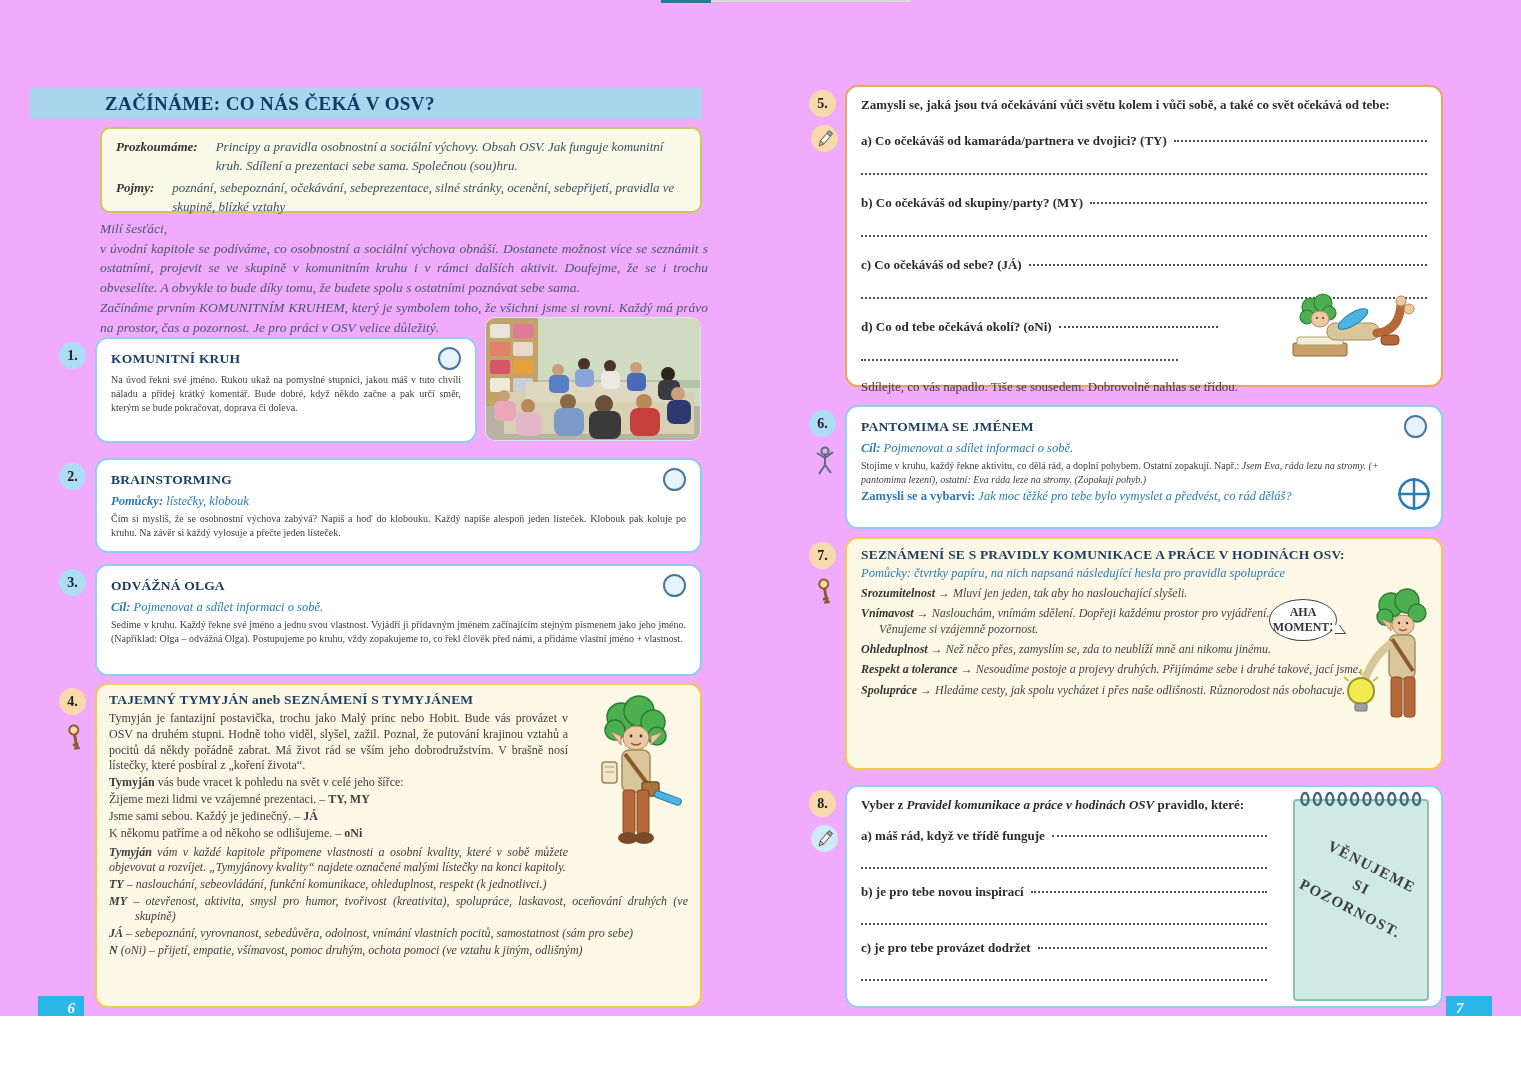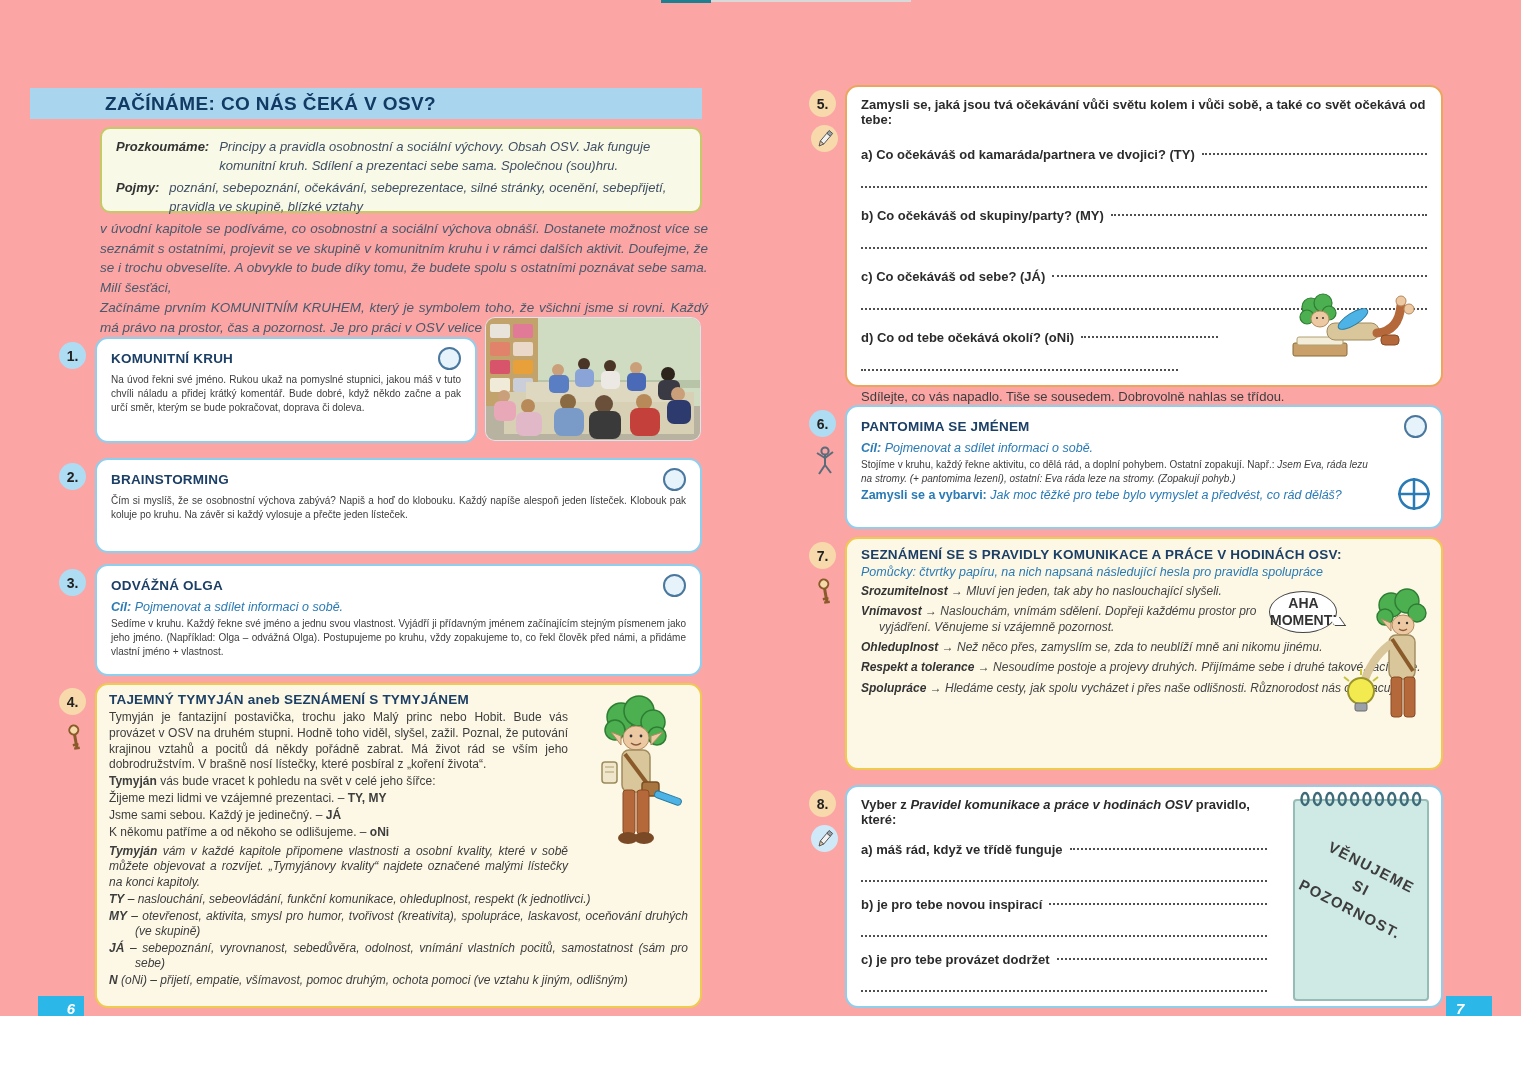--- a/index.html
+++ b/index.html
@@ -1,29 +1,29 @@
 <!DOCTYPE html>
 <html><head>
 <meta charset="utf-8">
 <style>
   html,body{margin:0;padding:0;background:#fff;}
-  .sheet{position:relative;width:1521px;height:1016px;background:#fca5a5;overflow:hidden;
-         font-family:Liberation Sans, sans-serif;color:#3d3d3d;}
+  .sheet{position:relative;width:1521px;height:1016px;background:#f0abfc;overflow:hidden;
+         font-family:Liberation Serif, serif;color:#3d3d3d;}
   .b{font-weight:bold}.i{font-style:italic}
   
   .topline-teal{position:absolute;left:661px;top:0;width:50px;height:3px;background:#1d7f8f}
   .topline-gray{position:absolute;left:711px;top:0;width:200px;height:2px;background:#d9d9d9}
   
   .chap{position:absolute;left:30px;top:88px;width:672px;height:31px;background:#a9d6ee;}
   .chap h1{margin:0;padding-left:75px;font-size:19px;line-height:31px;color:#123a63;letter-spacing:.4px}
   
   .ovbox{position:absolute;left:100px;top:127px;width:602px;height:86px;box-sizing:border-box;
          background:#f8f9e6;border:2px solid #c5ca67;border-radius:10px;padding:9px 14px;
          font-size:13px;font-style:italic;line-height:1.45}
-  .ovrow{display:flex;gap:10px;margin-bottom:3px}
+  .ovrow{display:flex;gap:18px;margin-bottom:3px}
   .ovlabel{color:#333;white-space:nowrap}
   .ovtext{flex:1;color:#3f4e63}
   
   .intro{position:absolute;left:100px;top:219px;width:608px;font-size:13.5px;font-style:italic;
          color:#49596b;line-height:1.46;text-align:justify}
   .intro p{margin:0}
   
   .photo{position:absolute;left:486px;top:318px;width:214px;height:122px;border-radius:9px;
          overflow:hidden;z-index:5;box-shadow:0 0 0 1px #d8e6ef}
   
@@ -70,23 +70,23 @@
   #box6 .body{margin-right:46px;text-align:left}
   .think{margin-top:2px;font-size:12.5px}
   .think .lbl{color:#2a7ab5;font-weight:bold}
   .think .txt{color:#2a7ab5;font-style:italic}
   
   #box7 .p1{margin:4px 175px 2px 0;font-size:12.5px;line-height:1.38;text-align:justify}
   .rule{margin-top:5px;font-size:12px;line-height:1.28;color:#3d3d3d;padding-left:18px;text-indent:-18px}
   .rule .term{font-weight:bold;font-style:italic;color:#333}
   .rule .rtxt{font-style:italic;color:#444}
   .rule.short{margin-right:150px}
-  .bubble{position:absolute;right:104px;top:52px;width:66px;height:40px;border:1.5px solid #444;
-          border-radius:50%;background:#fff;display:flex;align-items:center;justify-content:flex-start;
-          text-align:center;font-size:14px;font-weight:bold;color:#333;line-height:1.25;z-index:3}
+  .bubble{position:absolute;right:104px;top:60px;width:66px;height:40px;border:1.5px solid #444;
+          border-radius:50%;background:#fff;display:flex;align-items:center;justify-content:center;
+          text-align:center;font-size:12px;font-weight:bold;color:#333;line-height:1.25;z-index:3}
   .bubble:after{content:"";position:absolute;right:-7px;bottom:6px;width:10px;height:8px;background:#fff;
           border-right:1.5px solid #444;border-bottom:1.5px solid #444;transform:skewX(35deg)}
   .fig7{position:absolute;right:6px;top:44px;width:96px;height:160px;z-index:2}
   
   #box8 .intro8{margin:2px 160px 0 0;font-weight:bold;color:#2b2b2b;font-size:13px}
   #box8 .qrow{margin-right:160px;margin-top:15px}
   #box8 .dotfull{margin-right:160px;margin-top:21px}
   .notepad{position:absolute;right:12px;top:12px;width:132px;height:198px;background:#cfe9e5;
            border:2px solid #96bcb6;border-radius:4px}
   .rings{position:absolute;top:-12px;left:2px}
@@ -114,22 +114,22 @@
       <span class="ovlabel b">Prozkoumáme:</span>
       <span class="ovtext">Principy a pravidla osobnostní a sociální výchovy. Obsah OSV. Jak funguje komunitní kruh. Sdílení a prezentaci sebe sama. Společnou (sou)hru.</span>
     </div>
     <div class="ovrow">
       <span class="ovlabel b">Pojmy:</span>
       <span class="ovtext">poznání, sebepoznání, očekávání, sebeprezentace, silné stránky, ocenění, sebepřijetí, pravidla ve skupině, blízké vztahy</span>
     </div>
   </section>
 
   <div class="intro">
+    <p>Milí šesťáci,</p>
     <p>v úvodní kapitole se podíváme, co osobnostní a sociální výchova obnáší. Dostanete možnost více se seznámit s ostatními, projevit se ve skupině v komunitním kruhu i v rámci dalších aktivit. Doufejme, že se i trochu obveselíte. A obvykle to bude díky tomu, že budete spolu s ostatními poznávat sebe sama.</p>
-    <p>Milí šesťáci,</p>
     <p>Začínáme prvním KOMUNITNÍM KRUHEM, který je symbolem toho, že všichni jsme si rovni. Každý má právo na prostor, čas a pozornost. Je pro práci v OSV velice důležitý.</p>
   </div>
 
   <div class="photo">
     <svg viewBox="0 0 214 122" width="214" height="122" preserveAspectRatio="none">
       <rect width="214" height="122" fill="#cfdcc2"></rect>
       <rect x="0" y="0" width="52" height="88" fill="#c2a36b"></rect>
       <rect x="4" y="6" width="20" height="14" rx="2" fill="#e8e4dc"></rect>
         <rect x="27" y="6" width="20" height="14" rx="2" fill="#e07a96"></rect>
       <rect x="4" y="24" width="20" height="14" rx="2" fill="#e0836a"></rect>
@@ -175,20 +175,21 @@
     </div>
     <p class="body">Na úvod řekni své jméno. Rukou ukaž na pomyslné stupnici, jakou máš v tuto chvíli náladu a přidej krátký komentář. Bude dobré, když někdo začne a pak určí směr, kterým se bude pokračovat, doprava či doleva.</p>
   </section>
 
   <section class="abox blue" id="box2">
     <div class="nc bluec">2.</div>
     <div class="trow">
       <h3 class="btitle">BRAINSTORMING</h3>
       <span class="scircle"></span>
     </div>
+    <p class="meta"><span class="b">Pomůcky:</span> <span>lístečky, klobouk</span></p>
     <p class="body">Čím si myslíš, že se osobnostní výchova zabývá? Napiš a hoď do klobouku. Každý napíše alespoň jeden lísteček. Klobouk pak koluje po kruhu. Na závěr si každý vylosuje a přečte jeden lísteček.</p>
   </section>
 
   <section class="abox blue" id="box3">
     <div class="nc bluec">3.</div>
     <div class="trow">
       <h3 class="btitle">ODVÁŽNÁ OLGA</h3>
       <span class="scircle"></span>
     </div>
     <p class="meta"><span class="b">Cíl:</span> <span>Pojmenovat a sdílet informaci o sobě.</span></p>

